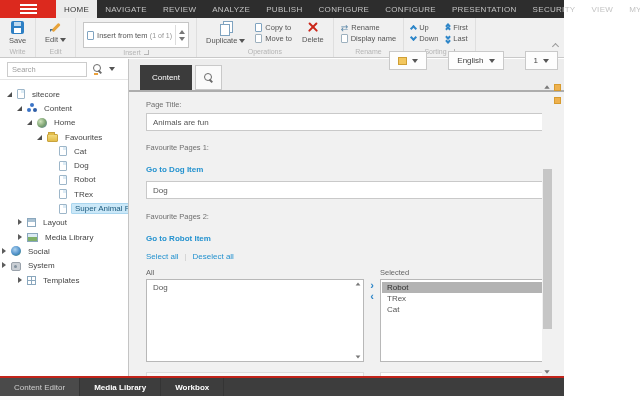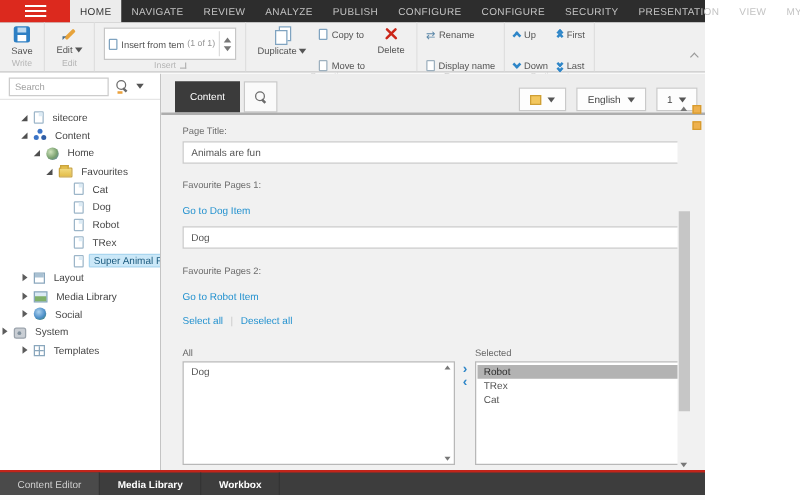--- a/index.html
+++ b/index.html
@@ -14,21 +14,21 @@
   .rtab{padding:0 8px;display:flex;align-items:center;font-size:8px;color:#c3c3c3;letter-spacing:.3px;white-space:nowrap}
   .rtab.active{background:#ececec;color:#333}
 
   
   .ribbon{position:absolute;top:18px;left:0;right:0;height:40px;background:#f0f0f0;border-bottom:1px solid #c9c9c9;display:flex}
   .rgroup{display:flex;flex-direction:column;border-right:1px solid #dfdfdf;padding:3px 7px 0}
   .rgroup-body{flex:1;display:flex;align-items:flex-start;gap:8px}
   .rgroup-label{font-size:7px;color:#b5b5b5;text-align:center;padding:1px 0 2px;display:flex;align-items:center;justify-content:center;gap:3px}
   .big-btn{display:flex;flex-direction:column;align-items:center;gap:2px;font-size:7.5px;color:#555;padding:0 2px}
   .btn-cap{display:flex;align-items:center;gap:2px;white-space:nowrap}
-  .small-rows{display:flex;flex-direction:column;justify-content:flex-start;gap:16px;padding-top:2px}
+  .small-rows{display:flex;flex-direction:column;justify-content:flex-start;gap:2px;padding-top:2px}
   .small-btn{display:flex;align-items:center;gap:3px;font-size:7.5px;color:#555;white-space:nowrap}
   .insert-box{width:106px;height:26px;background:#fff;border:1px solid #c6c6c6;display:flex;align-items:center;gap:3px;padding:0 3px;margin-top:1px}
   .insert-text{font-size:7.5px;color:#555;flex:1;white-space:nowrap;overflow:hidden}
   .insert-count{font-size:7px;color:#949494;white-space:nowrap}
   .spinner{display:flex;flex-direction:column;gap:3px;border-left:1px solid #ddd;padding-left:3px;height:20px;justify-content:center}
   .ribbon-collapse{position:absolute;right:6px;bottom:4px}
 
   
   .i-save{width:13px;height:13px;background:#2d7fc4;border-radius:2px;position:relative}
   .i-save::before{content:'';position:absolute;top:1px;left:3px;width:7px;height:4px;background:#bdd9ef}
@@ -90,34 +90,34 @@
   .ic-templates{width:9px;height:9px;background:#fff;border:1px solid #8aa7bd}
   .ic-templates::before{content:'';position:absolute;top:3px;left:0;right:0;height:1px;background:#8aa7bd}
   .ic-templates::after{content:'';position:absolute;top:0;bottom:0;left:3px;width:1px;background:#8aa7bd}
 
   
   .content{flex:1;position:relative;background:#f1f1f1}
   .chead{position:absolute;top:0;left:0;right:0;height:31px;background:#ededed;display:flex;align-items:flex-end;padding:0 6px}
   .ctab{height:25px;display:flex;align-items:center;font-size:8px}
   .ctab.tcontent{background:#3b3b3b;color:#fff;padding:0 12px;margin-left:5px}
   .ctab.tsearch{background:#fafafa;border:1px solid #c9c9c9;width:27px;justify-content:center;margin-left:3px}
-  .chead-buttons{margin-left:auto;display:flex;gap:8px;align-items:flex-end;margin-bottom:1px}
+  .chead-buttons{margin-left:auto;display:flex;gap:21px;align-items:flex-end;margin-bottom:20px}
   .hbtn{height:19px;background:#fdfdfd;border:1px solid #c9c9c9;display:flex;align-items:center;gap:5px;font-size:8px;color:#444;padding:0 8px}
   .profile-sq{width:9px;height:8px;background:#f3c75e;border:1px solid #cf9f35}
   .cdivider{position:absolute;top:31px;left:0;right:0;height:2px;background:#adadad}
   .cbody{position:absolute;top:33px;left:0;right:22px;bottom:0;padding:8px 0 0 17px;overflow:hidden}
   .flabel{font-size:7.5px;color:#6e6e6e}
   .tfield{width:467px;height:18px;background:#fff;border:1px solid #c9c9c9;font-size:8px;color:#555;padding:0 6px;margin-top:4px;outline:none;font-family:"Liberation Sans",sans-serif;display:block}
   .selbox{width:467px;height:18px;background:#fff;border:1px solid #c9c9c9;font-size:8px;color:#555;padding:0 6px;margin-top:5px;display:flex;align-items:center;position:relative}
   .selbox .caret{position:absolute;right:4px;top:7px;border-top-color:#333;transform:scale(.8)}
-  .link{font-size:8px;font-weight:normal;color:#2492cf;display:inline-block}
+  .link{font-size:8px;font-weight:bold;color:#2492cf;display:inline-block}
   .linkrow{margin-top:6px}
   .selrow{margin-top:7px;display:flex;align-items:center;gap:6px;font-size:8px;color:#2492cf}
   .selrow .sep{color:#c9c9c9}
-  .listheads{display:grid;grid-template-columns:218px 16px 218px 15px;margin-top:17px;font-size:7.5px;color:#666}
+  .listheads{display:grid;grid-template-columns:218px 16px 218px 15px;margin-top:7px;font-size:7.5px;color:#666}
   .listheads .h2{grid-column:3}
   .multigrid{display:grid;grid-template-columns:218px 16px 218px 15px;margin-top:2px}
   .lbox{height:83px;background:#fff;border:1px solid #b8b8b8;position:relative;font-size:8px;color:#555;padding-top:2px;overflow:hidden}
   .litem{height:11px;line-height:11px;padding:0 5px;margin:0 8px 0 1px;white-space:nowrap}
   .litem.selected{background:#b3b3b3;color:#2e2e2e}
   .lscr-up{position:absolute;top:2px;right:2px;transform:scale(.8)}
   .lscr-dn{position:absolute;bottom:2px;right:2px;transform:scale(.8)}
   .movecol{display:flex;flex-direction:column;align-items:center;gap:2px;padding-top:2px}
   .gmt{font-size:11px;line-height:9px;font-weight:bold;color:#2e86c8}
   .ordercol{display:flex;flex-direction:column;align-items:center;gap:5px;padding-top:4px}
@@ -147,22 +147,22 @@
       <span class="burger"></span>
     </div>
     <nav class="rtabs">
       <span class="rtab active">HOME</span>
       <span class="rtab">NAVIGATE</span>
       <span class="rtab">REVIEW</span>
       <span class="rtab">ANALYZE</span>
       <span class="rtab">PUBLISH</span>
       <span class="rtab">CONFIGURE</span>
       <span class="rtab">CONFIGURE</span>
+      <span class="rtab">PRESENTATION</span>
       <span class="rtab">SECURITY</span>
-      <span class="rtab">PRESENTATION</span>
       <span class="rtab">VIEW</span>
       <span class="rtab">MY TOOLBAR</span>
 
     </nav>
   </header>
 
   <section class="ribbon">
     <div class="rgroup">
       <div class="rgroup-body">
         <div class="big-btn">
@@ -290,21 +290,21 @@
   <div class="main">
     <aside class="sidebar">
       <div class="searchrow">
         <input class="search-input" placeholder="Search" style="">
         <span class="mag">
             <span class="spark"></span>
           </span>
         <span class="caret"></span>
       </div>
       <div class="tree">
-        <div class="trow" style="padding-left:16px">
+        <div class="trow" style="padding-left:6px">
           <span class="arr exp"></span>
           <span class="ic ic-doc"></span>
           <span class="lbl">sitecore</span>
         </div>
         <div class="trow" style="padding-left:16px">
           <span class="arr exp"></span>
           <span class="ic ic-cluster"></span>
           <span class="lbl">Content</span>
         </div>
         <div class="trow" style="padding-left:26px">
@@ -345,21 +345,21 @@
         <div class="trow" style="padding-left:16px">
           <span class="arr col"></span>
           <span class="ic ic-layout"></span>
           <span class="lbl">Layout</span>
         </div>
         <div class="trow" style="padding-left:16px">
           <span class="arr col"></span>
           <span class="ic ic-media"></span>
           <span class="lbl">Media Library</span>
         </div>
-        <div class="trow" style="padding-left:16px">
+        <div class="trow" style="">
           <span class="arr col"></span>
           <span class="ic ic-social"></span>
           <span class="lbl">Social</span>
         </div>
         <div class="trow" style="">
           <span class="arr col"></span>
           <span class="ic ic-system"></span>
           <span class="lbl">System</span>
         </div>
         <div class="trow" style="padding-left:16px">

